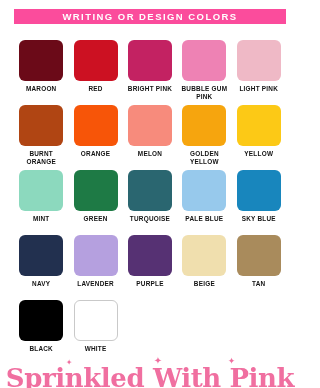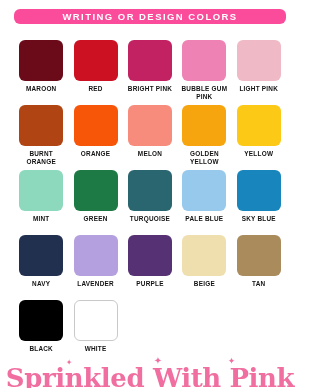--- a/index.html
+++ b/index.html
@@ -18,21 +18,21 @@
     width: 300px;
     height: 388px;
     background: #ffffff;
     box-sizing: border-box;
   }
   
   .banner {
     margin: 9px 14px 16px 14px;
     height: 15px;
     background: #fb4c9c;
-    border-radius: 6px;
+    border-radius: 0;
     display: flex;
     align-items: center;
     justify-content: center;
   }
   .banner-text {
     color: #ffffff;
     font-size: 9.5px;
     font-weight: bold;
     letter-spacing: 1.45px;
     line-height: 1;

